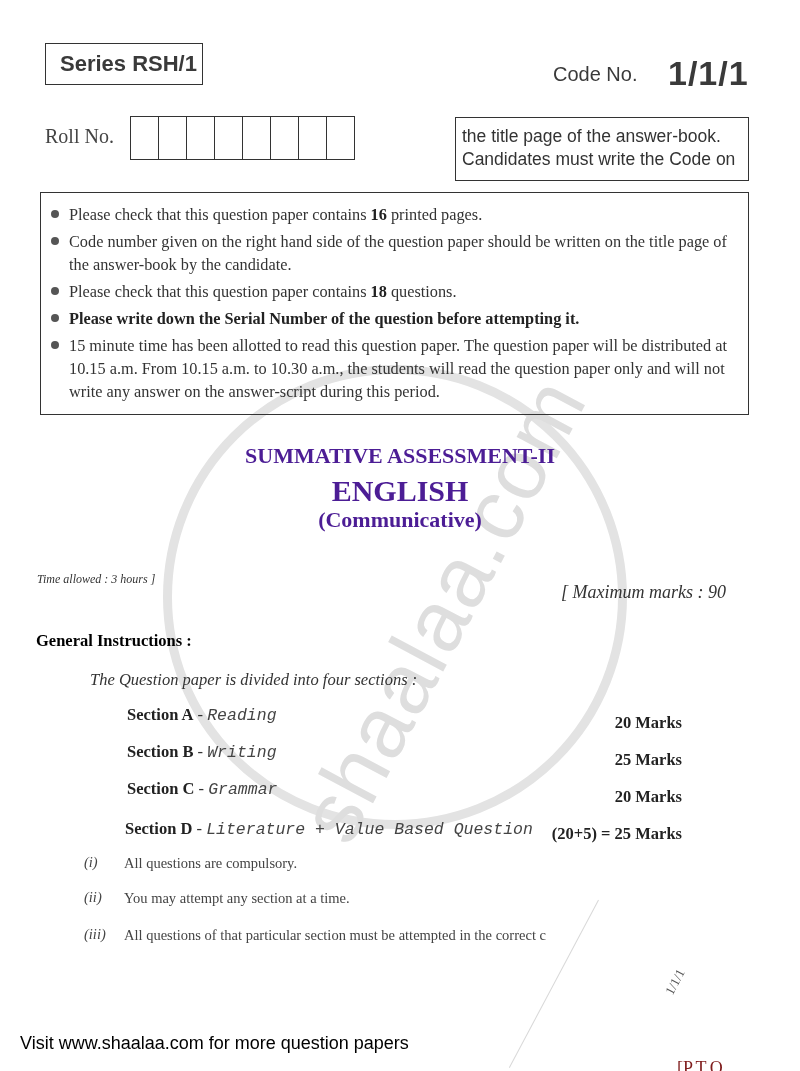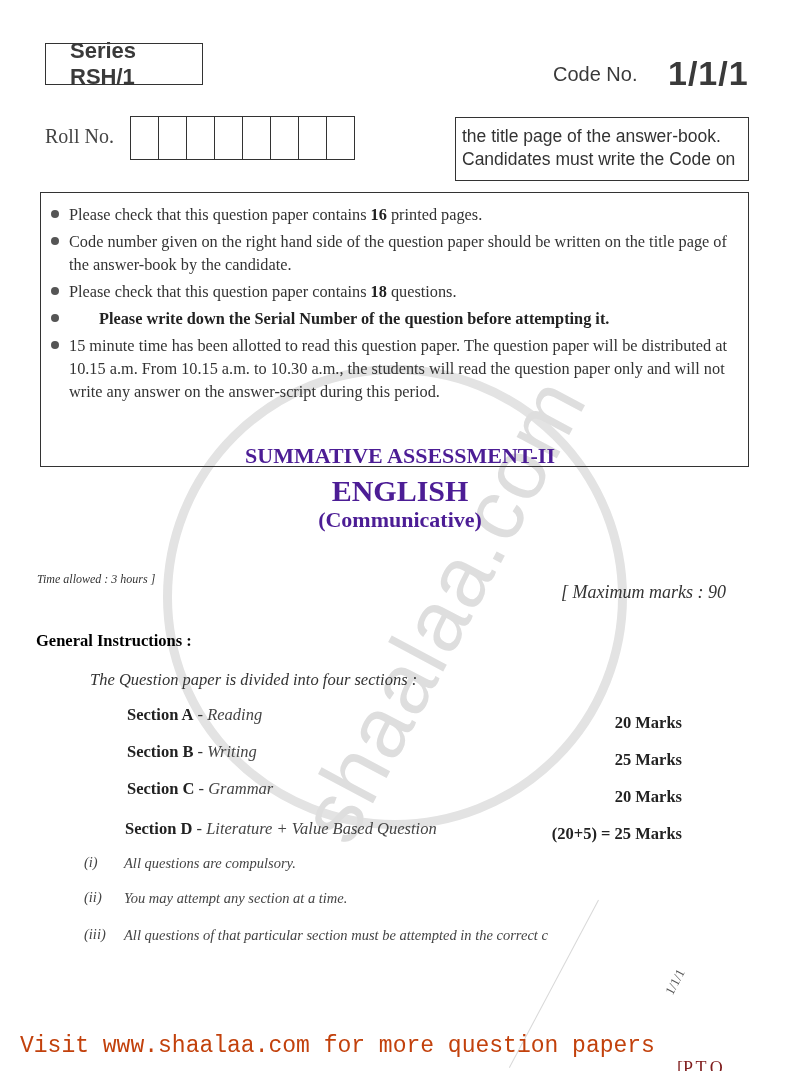--- a/index.html
+++ b/index.html
@@ -7,66 +7,66 @@
     width: 800px; height: 1071px; background: #ffffff; position: relative; overflow: hidden;
     color: #2a2a2a; font-family: "Liberation Serif", serif;
   }
   .abs { position: absolute; }
 
   
   .series-box {
     left: 45px; top: 43px; width: 158px; height: 42px;
     border: 1.5px solid #333; box-sizing: border-box;
     font-family: "Liberation Sans", sans-serif; font-weight: bold; font-size: 22px; color: #3a3a3a;
-    display: flex; align-items: center; padding-left: 24px;
+    display: flex; align-items: center; padding-left: 14px;
   }
   .code-label { left: 553px; top: 63px; font-family: "Liberation Sans", sans-serif; font-size: 20px; color: #3a3a3a; }
   .code-value { left: 668px; top: 54px; font-family: "Liberation Sans", sans-serif; font-weight: bold; font-size: 34px; color: #3a3a3a; letter-spacing: 1px; }
 
   .roll-label { left: 45px; top: 125px; font-size: 20px; color: #444; }
   .roll-boxes { left: 131px; top: 116px; display: flex; }
   .roll-box { width: 29px; height: 44px; border: 1.2px solid #333; box-sizing: border-box; margin-left: -1px; }
 
   .code-note {
     left: 455px; top: 117px; width: 294px; height: 64px; border: 1.5px solid #333; box-sizing: border-box;
     font-family: "Liberation Sans", sans-serif; font-size: 17.5px; line-height: 23px; color: #333;
     padding: 7px 0 0 6px;
   }
 
   
   .instr-box {
-    left: 40px; top: 192px; width: 709px; height: 275px;
+    left: 40px; top: 192px; width: 709px; height: 223px;
     border: 1.5px solid #333; box-sizing: border-box; padding: 10px 6px 0 0;
   }
   .instr-item { display: flex; font-size: 16.3px; line-height: 23px; color: #333; margin-bottom: 4px; }
   .bullet { width: 28px; flex: none; display: flex; justify-content: center; padding-top: 7px; }
   .bullet span { width: 8px; height: 8px; background: #555; border-radius: 50%; display: block; }
   .instr-text b { color: #222; }
-  .instr-text.bold { font-weight: bold; color: #222; margin-left: 30px; }
+  .instr-text.bold { font-weight: bold; color: #222; }
 
   
   .title { left: 0; width: 800px; text-align: center; font-weight: bold; color: #4c1d95; }
   .t1 { top: 443px; font-size: 22px; }
   .t2 { top: 474px; font-size: 30px; }
   .t3 { top: 507px; font-size: 22px; }
 
   .time { left: 37px; top: 572px; font-style: italic; font-size: 12px; color: #333; }
   .maxmarks { left: 561px; top: 582px; font-style: italic; font-size: 18px; color: #333; }
   .gi { left: 36px; top: 631px; font-weight: bold; font-size: 16.5px; color: #000000; }
   .intro { left: 90px; top: 670px; font-style: italic; font-size: 16.5px; color: #333; }
 
   .sec-name { left: 127px; font-size: 16.5px; color: #333; }
   .sec-name b { color: #222; }
-  .sec-name i { color: #444; }
+  .sec-name i { color: #444; font-family: Liberation Mono, monospace; }
   .sec-marks { right: 118px; font-weight: bold; font-size: 16.5px; color: #222; text-align: right; }
 
   .rule-num { left: 84px; font-style: italic; font-size: 14.5px; color: #444; }
-  .rule-text { left: 124px; font-style: italic; font-size: 14.5px; color: #444; }
+  .rule-text { left: 124px; font-size: 14.5px; color: #444; }
 
-  .footer-link { left: 20px; top: 1033px; font-family: Liberation Mono, monospace; font-size: 23px; color: #c2410c; }
+  .footer-link { left: 20px; top: 1033px; font-family: Liberation Sans, sans-serif; font-size: 18px; color: #000000; }
   .pto { left: 677px; top: 1058px; font-size: 18px; color: #7f1d1d; }
   .rot-code { left: 662px; top: 990px; font-size: 13px; color: #555; transform: rotate(-62deg); transform-origin: left top; }
 
   
   .wm-circle { left: 163px; top: 365px; width: 464px; height: 464px; border: 9px solid #e3e3e3; border-radius: 50%; box-sizing: border-box; }
   .wm-text { left: 188px; top: 560px; font-family: "Liberation Sans", sans-serif; font-size: 86px; color: #dedede; transform: rotate(-62deg); transform-origin: center; letter-spacing: 2px; }
   .scan-line { left: 598px; top: 900px; width: 1px; height: 190px; background: #d8d8d8; transform: rotate(28deg); transform-origin: top; }
 </style>
 </head>
 <body>

